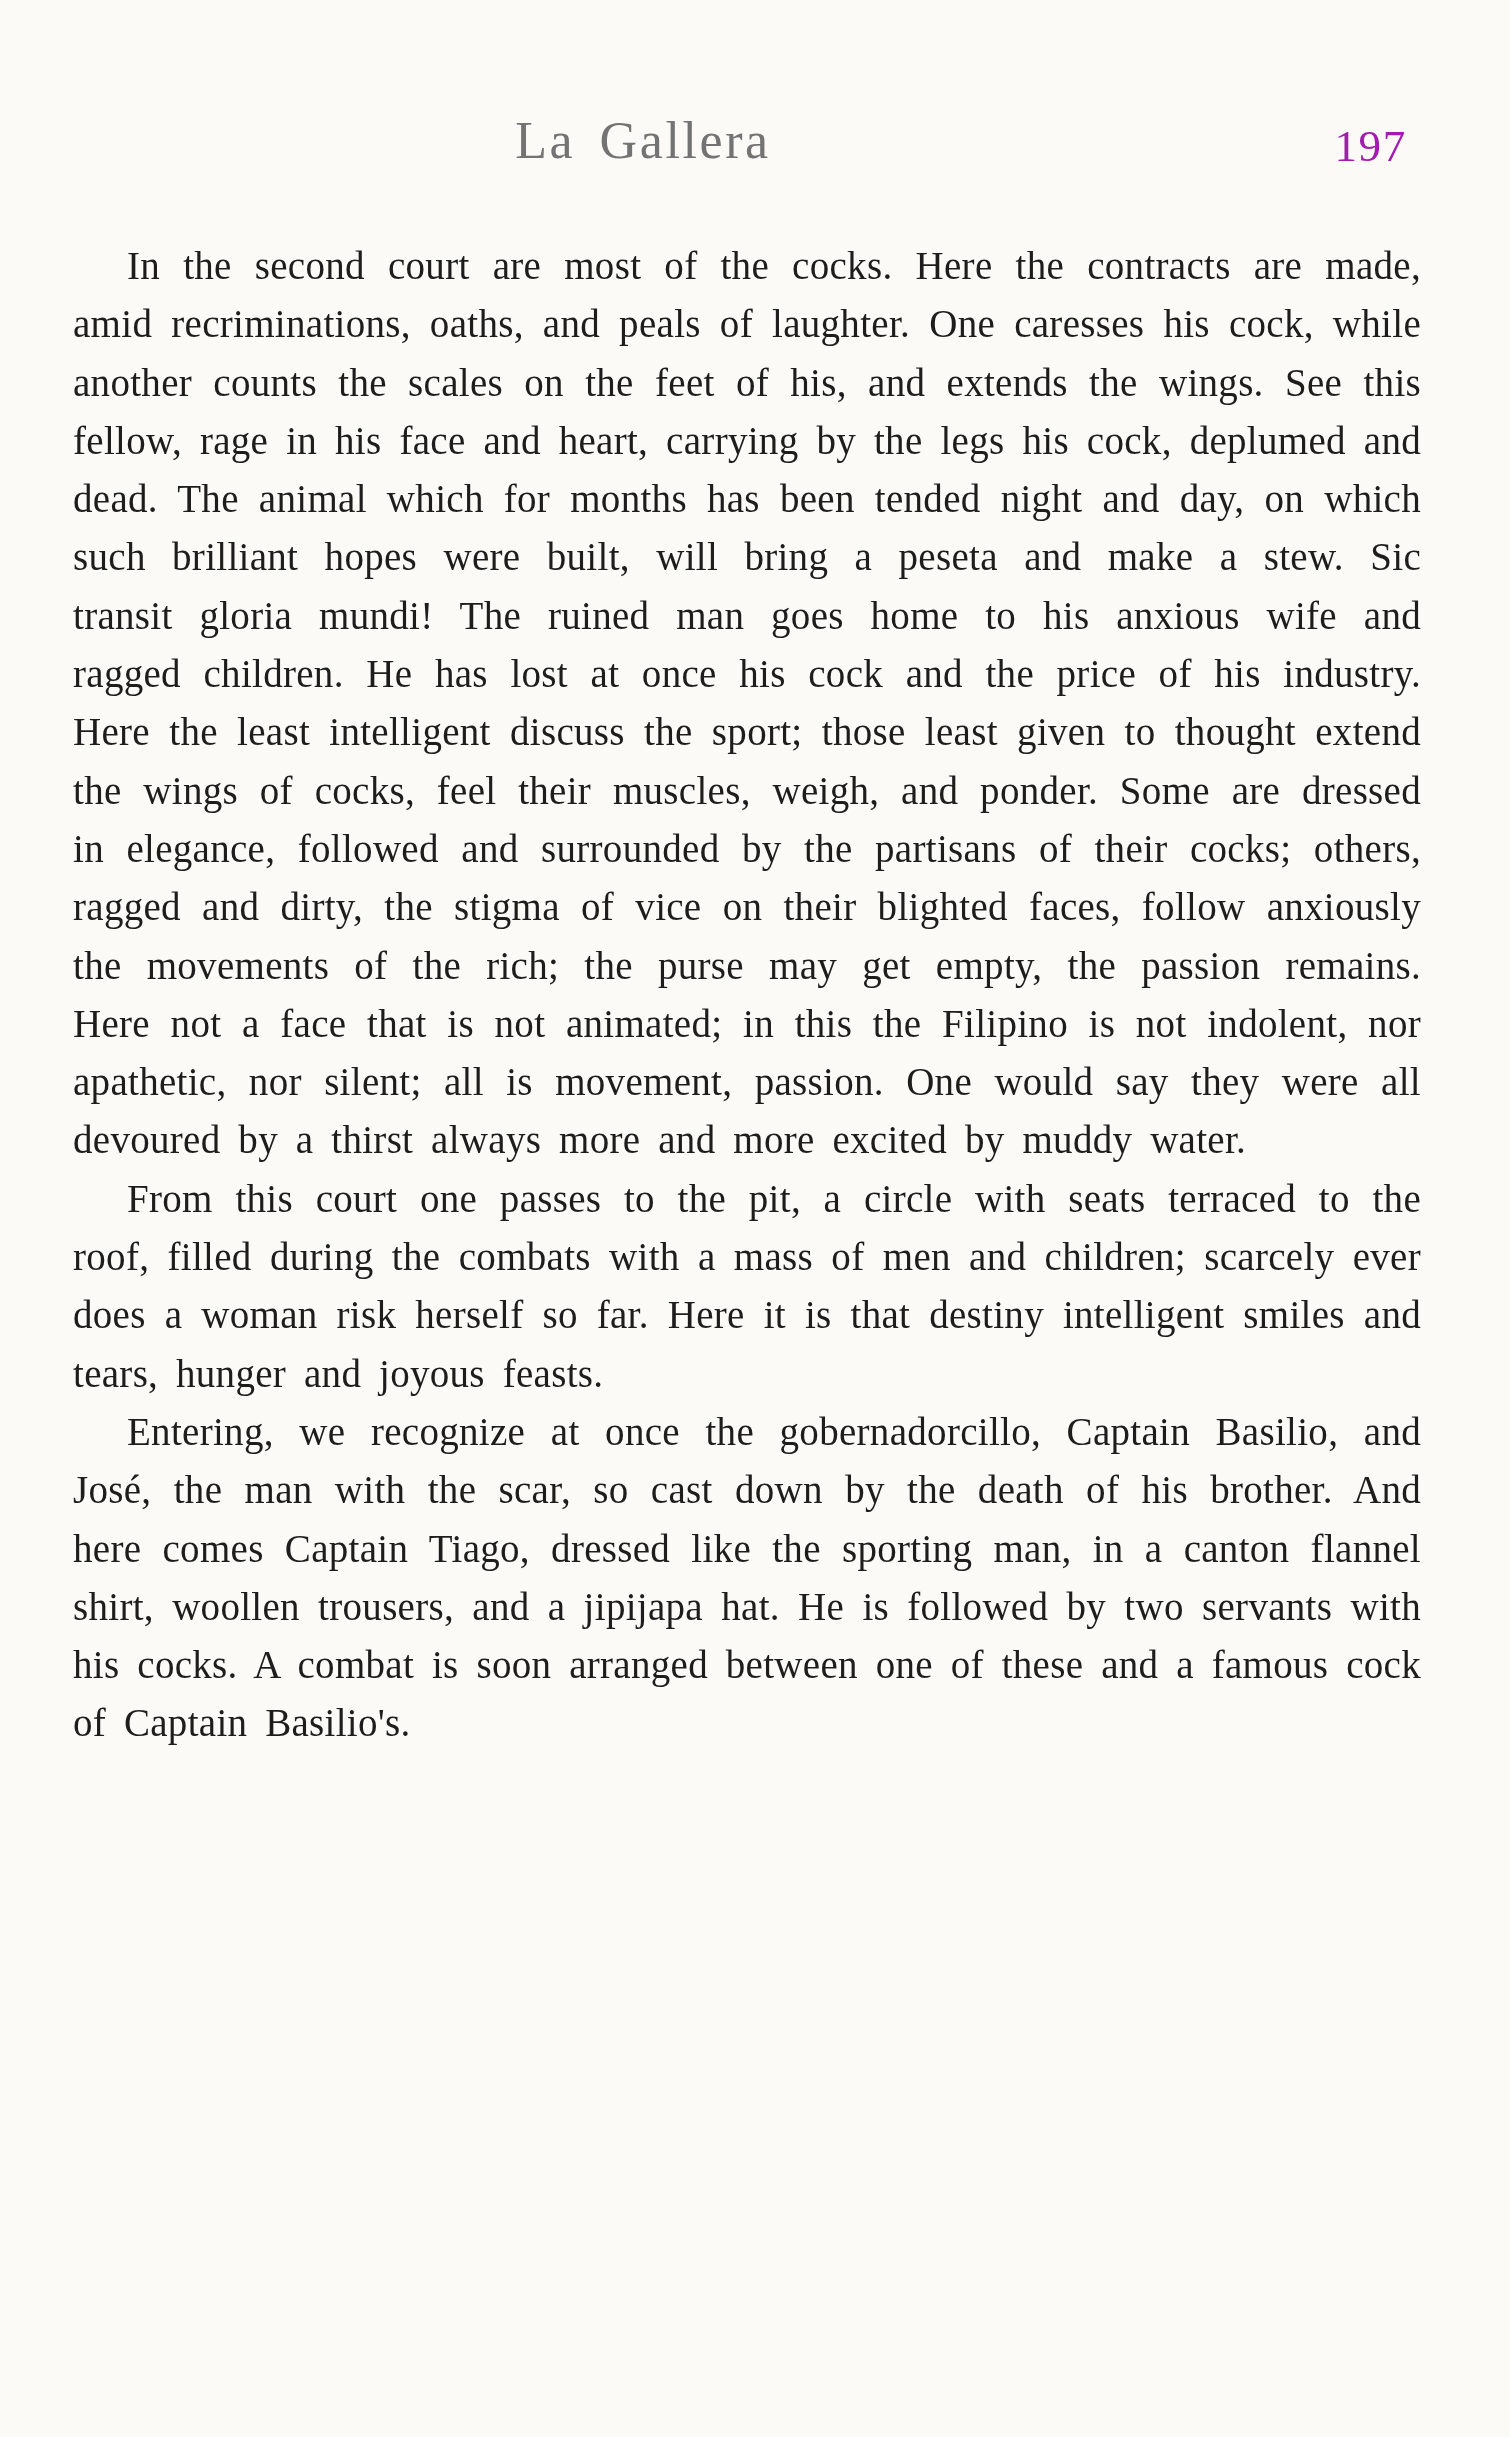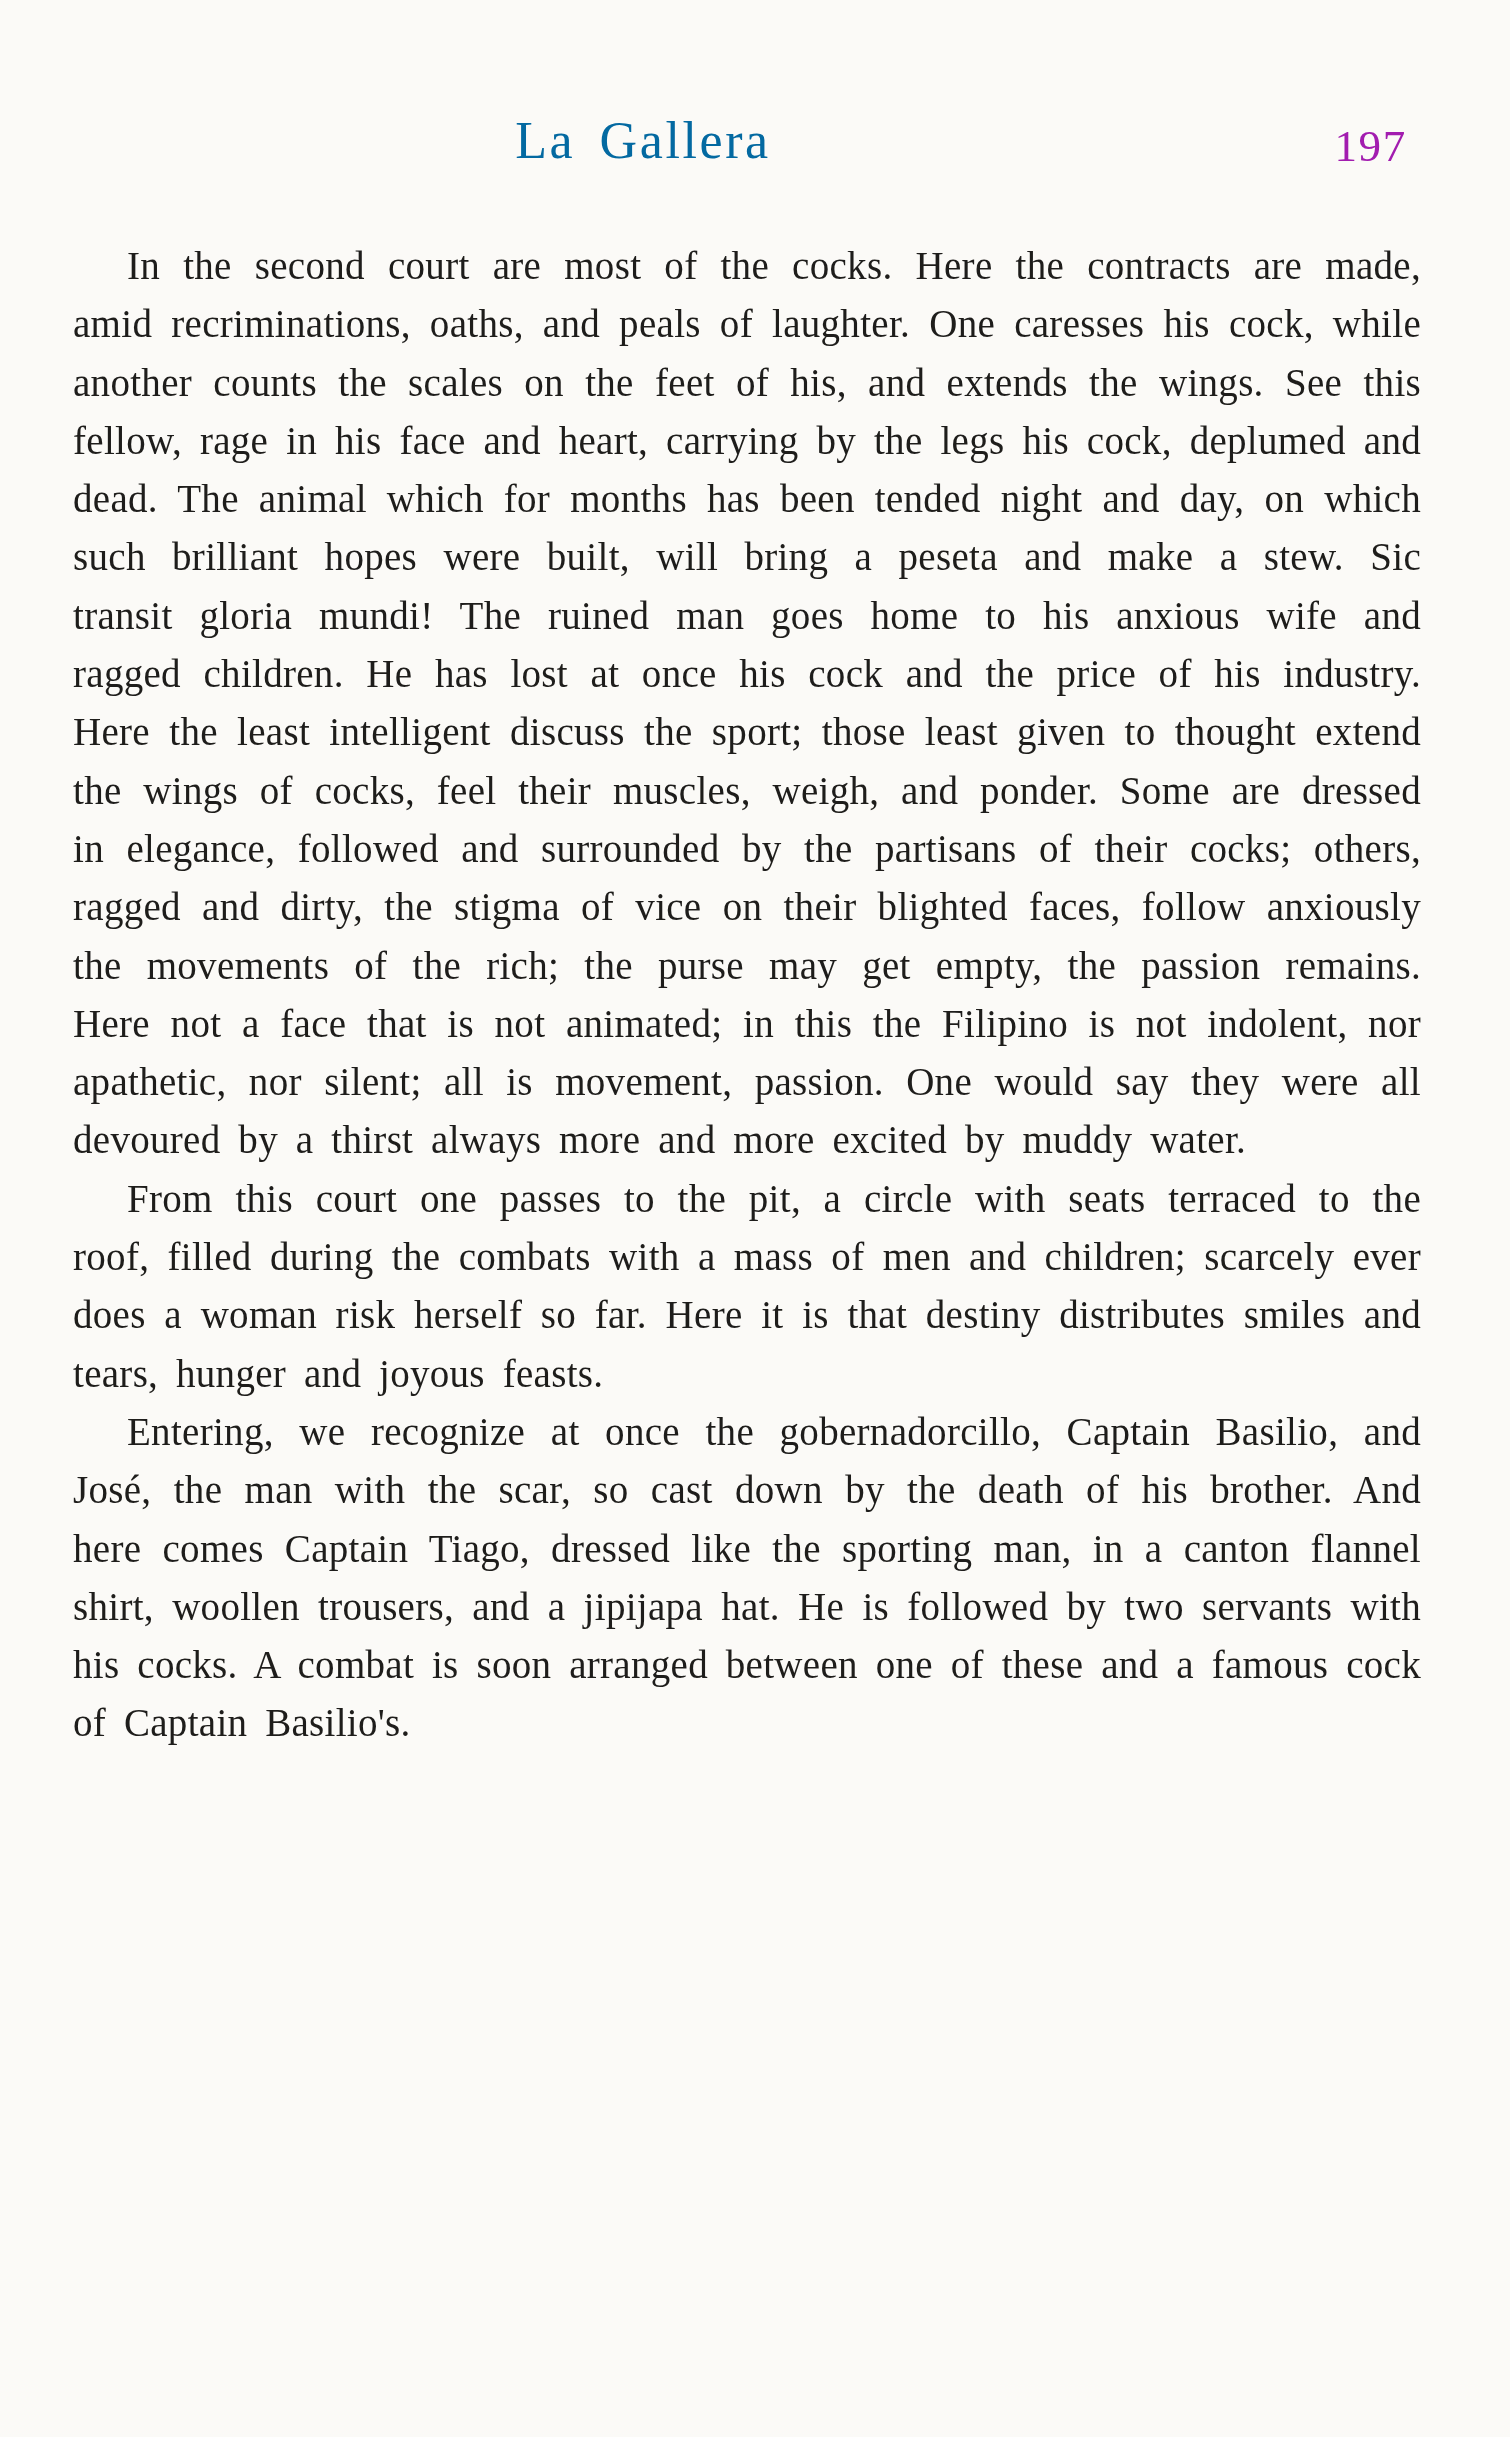--- a/index.html
+++ b/index.html
@@ -27,21 +27,21 @@
   }
   .page-title {
     position: absolute;
     left: 0;
     right: 208px;
     top: 0;
     text-align: center;
     font-size: 52px;
     letter-spacing: 2.6px;
     word-spacing: 8.7px;
-    color: #0369a1;
+    color: #737373;
   }
   .page-number {
     position: absolute;
     right: 14px;
     top: 8.7px;
     font-size: 45px;
     letter-spacing: 1.7px;
     color: #a21caf;
   }
   .text-block {
@@ -60,17 +60,17 @@
 </head>
 <body>
 
 <div class="page">
   <div class="page-header">
     <div class="page-title">La Gallera</div>
     <div class="page-number">197</div>
   </div>
   <div class="text-block">
     <p>In the second court are most of the cocks. Here the contracts are made, amid recriminations, oaths, and peals of laughter. One caresses his cock, while another counts the scales on the feet of his, and extends the wings. See this fellow, rage in his face and heart, carrying by the legs his cock, deplumed and dead. The animal which for months has been tended night and day, on which such brilliant hopes were built, will bring a peseta and make a stew. Sic transit gloria mundi! The ruined man goes home to his anxious wife and ragged children. He has lost at once his cock and the price of his industry. Here the least intelligent discuss the sport; those least given to thought extend the wings of cocks, feel their muscles, weigh, and ponder. Some are dressed in elegance, followed and surrounded by the partisans of their cocks; others, ragged and dirty, the stigma of vice on their blighted faces, follow anxiously the movements of the rich; the purse may get empty, the passion remains. Here not a face that is not animated; in this the Filipino is not indolent, nor apathetic, nor silent; all is movement, passion. One would say they were all devoured by a thirst always more and more excited by muddy water.</p>
-    <p>From this court one passes to the pit, a circle with seats terraced to the roof, filled during the combats with a mass of men and children; scarcely ever does a woman risk herself so far. Here it is that destiny distributes smiles and tears, hunger and joyous feasts.</p>
+    <p>From this court one passes to the pit, a circle with seats terraced to the roof, filled during the combats with a mass of men and children; scarcely ever does a woman risk herself so far. Here it is that destiny intelligent smiles and tears, hunger and joyous feasts.</p>
     <p>Entering, we recognize at once the gobernadorcillo, Captain Basilio, and José, the man with the scar, so cast down by the death of his brother. And here comes Captain Tiago, dressed like the sporting man, in a canton flannel shirt, woollen trousers, and a jipijapa hat. He is followed by two servants with his cocks. A combat is soon arranged between one of these and a famous cock of Captain Basilio's.</p>
   </div>
 </div>
 
 
 </body></html>

